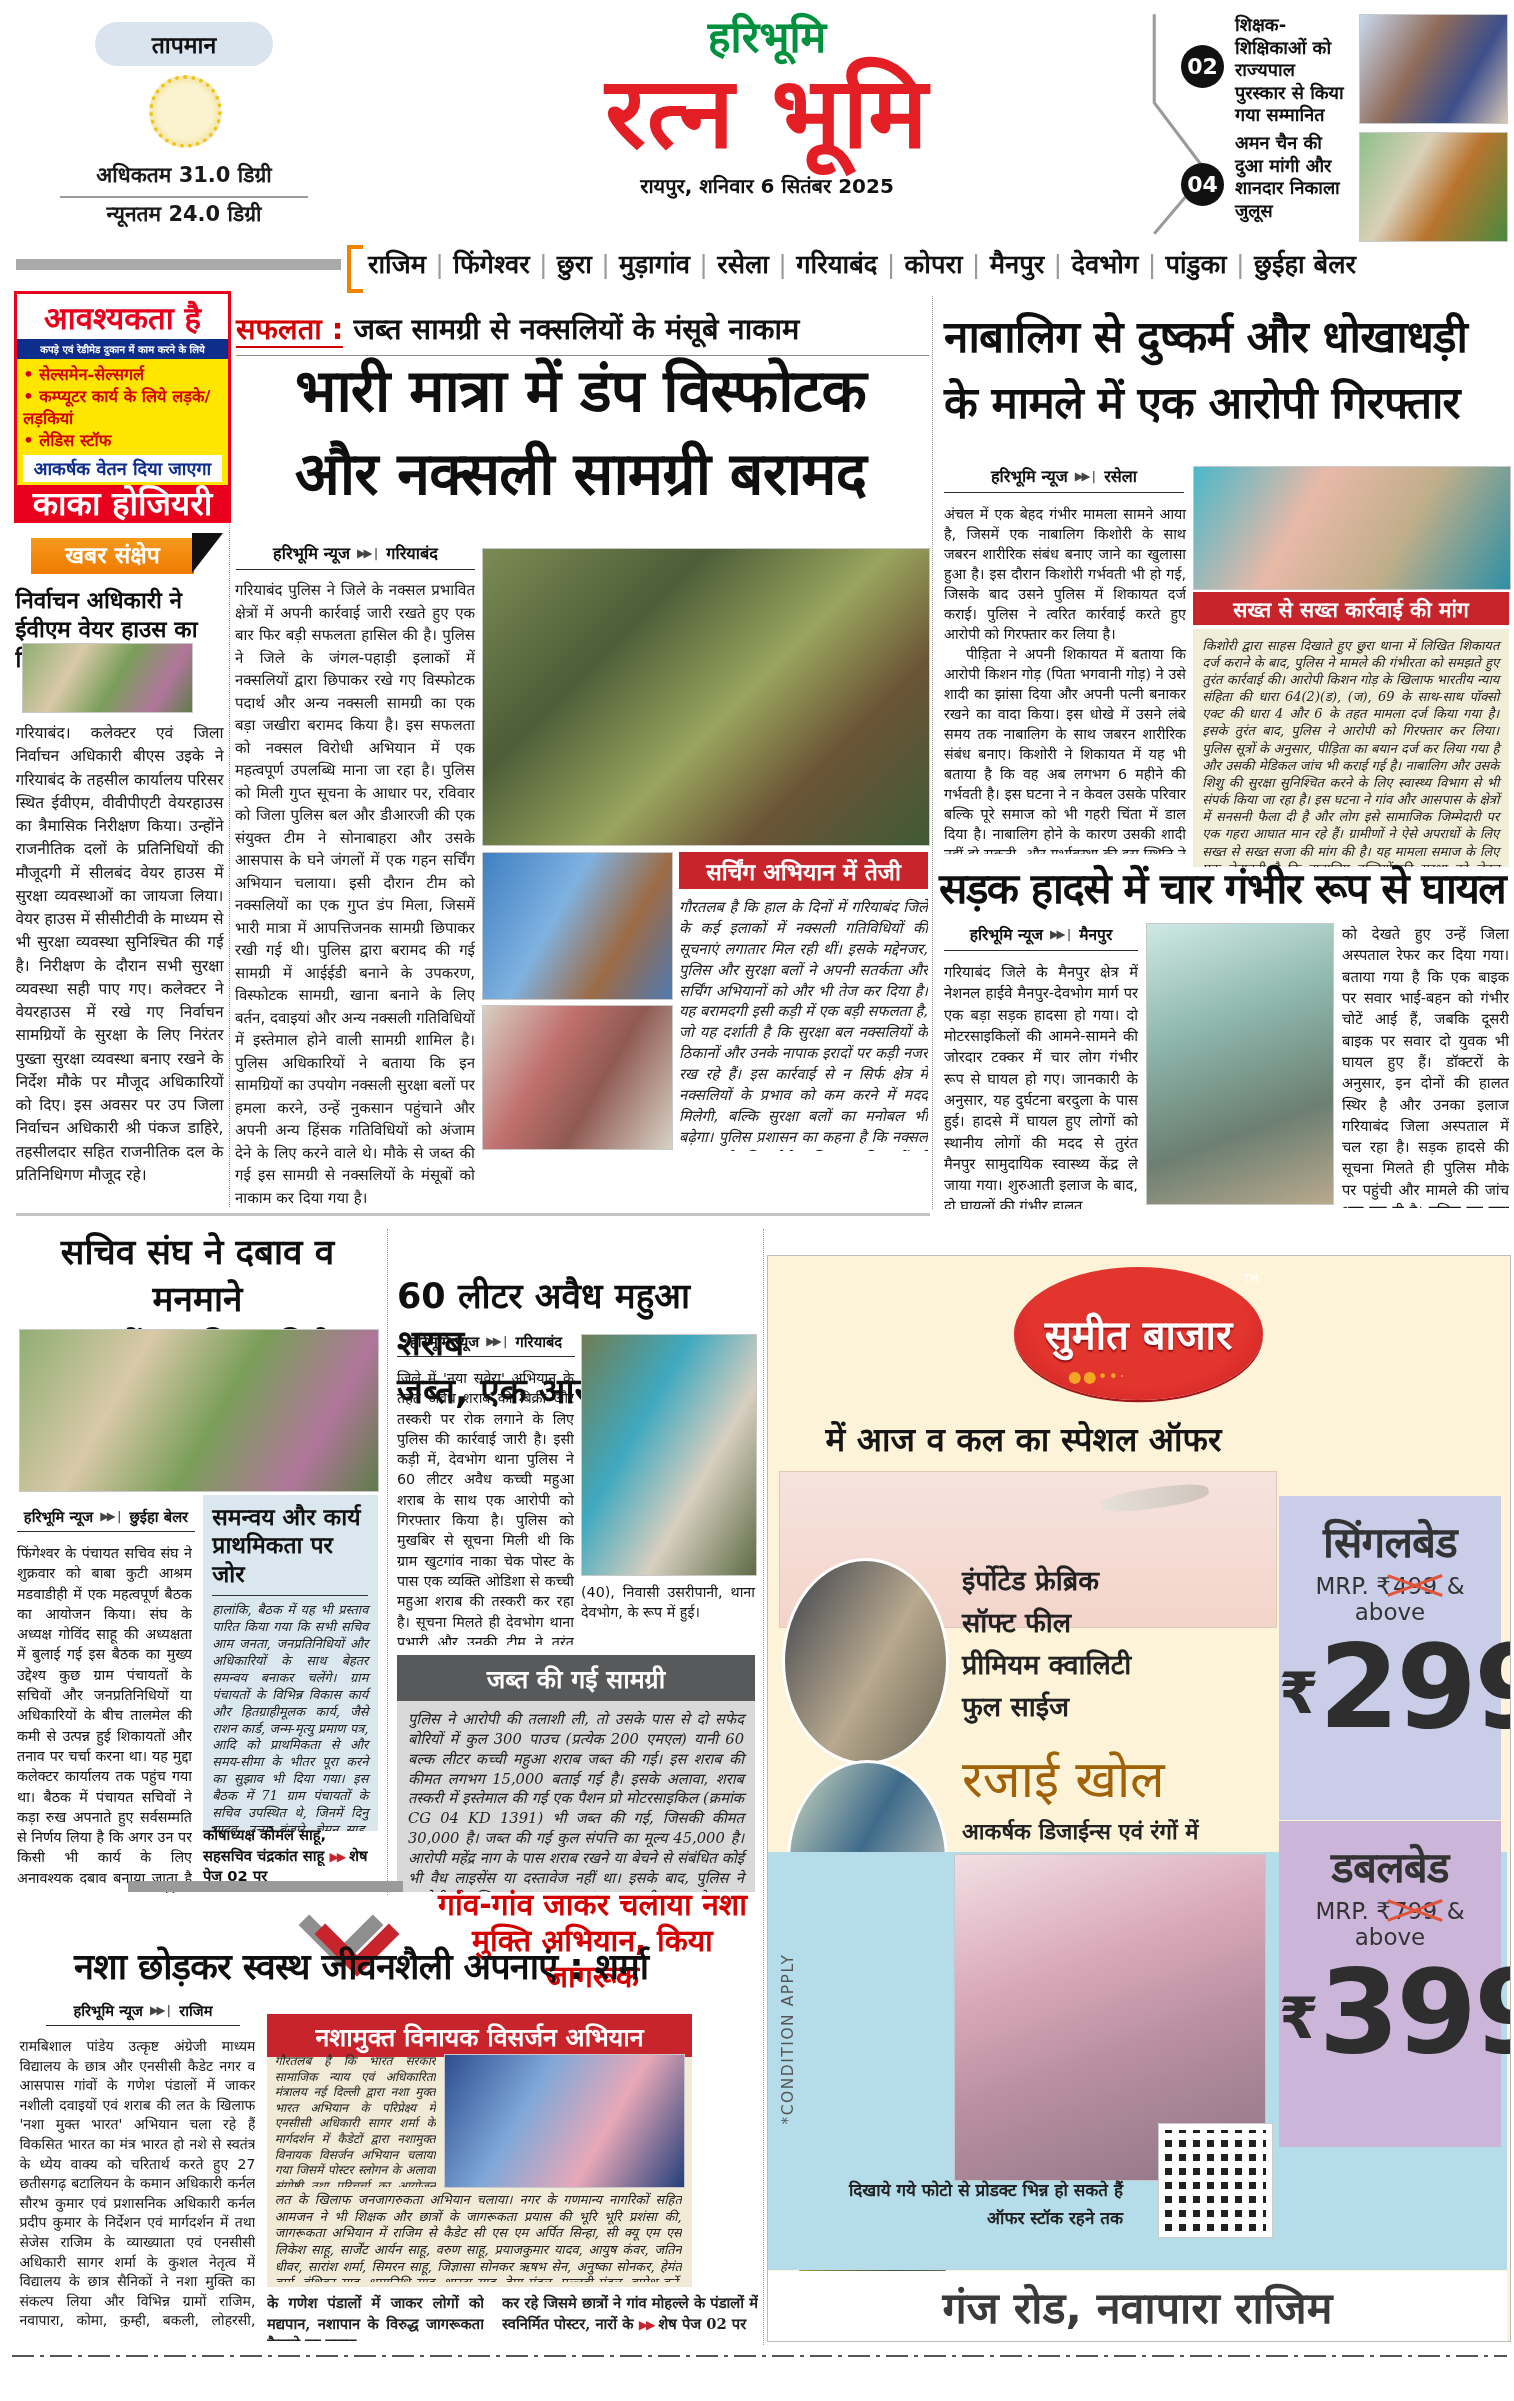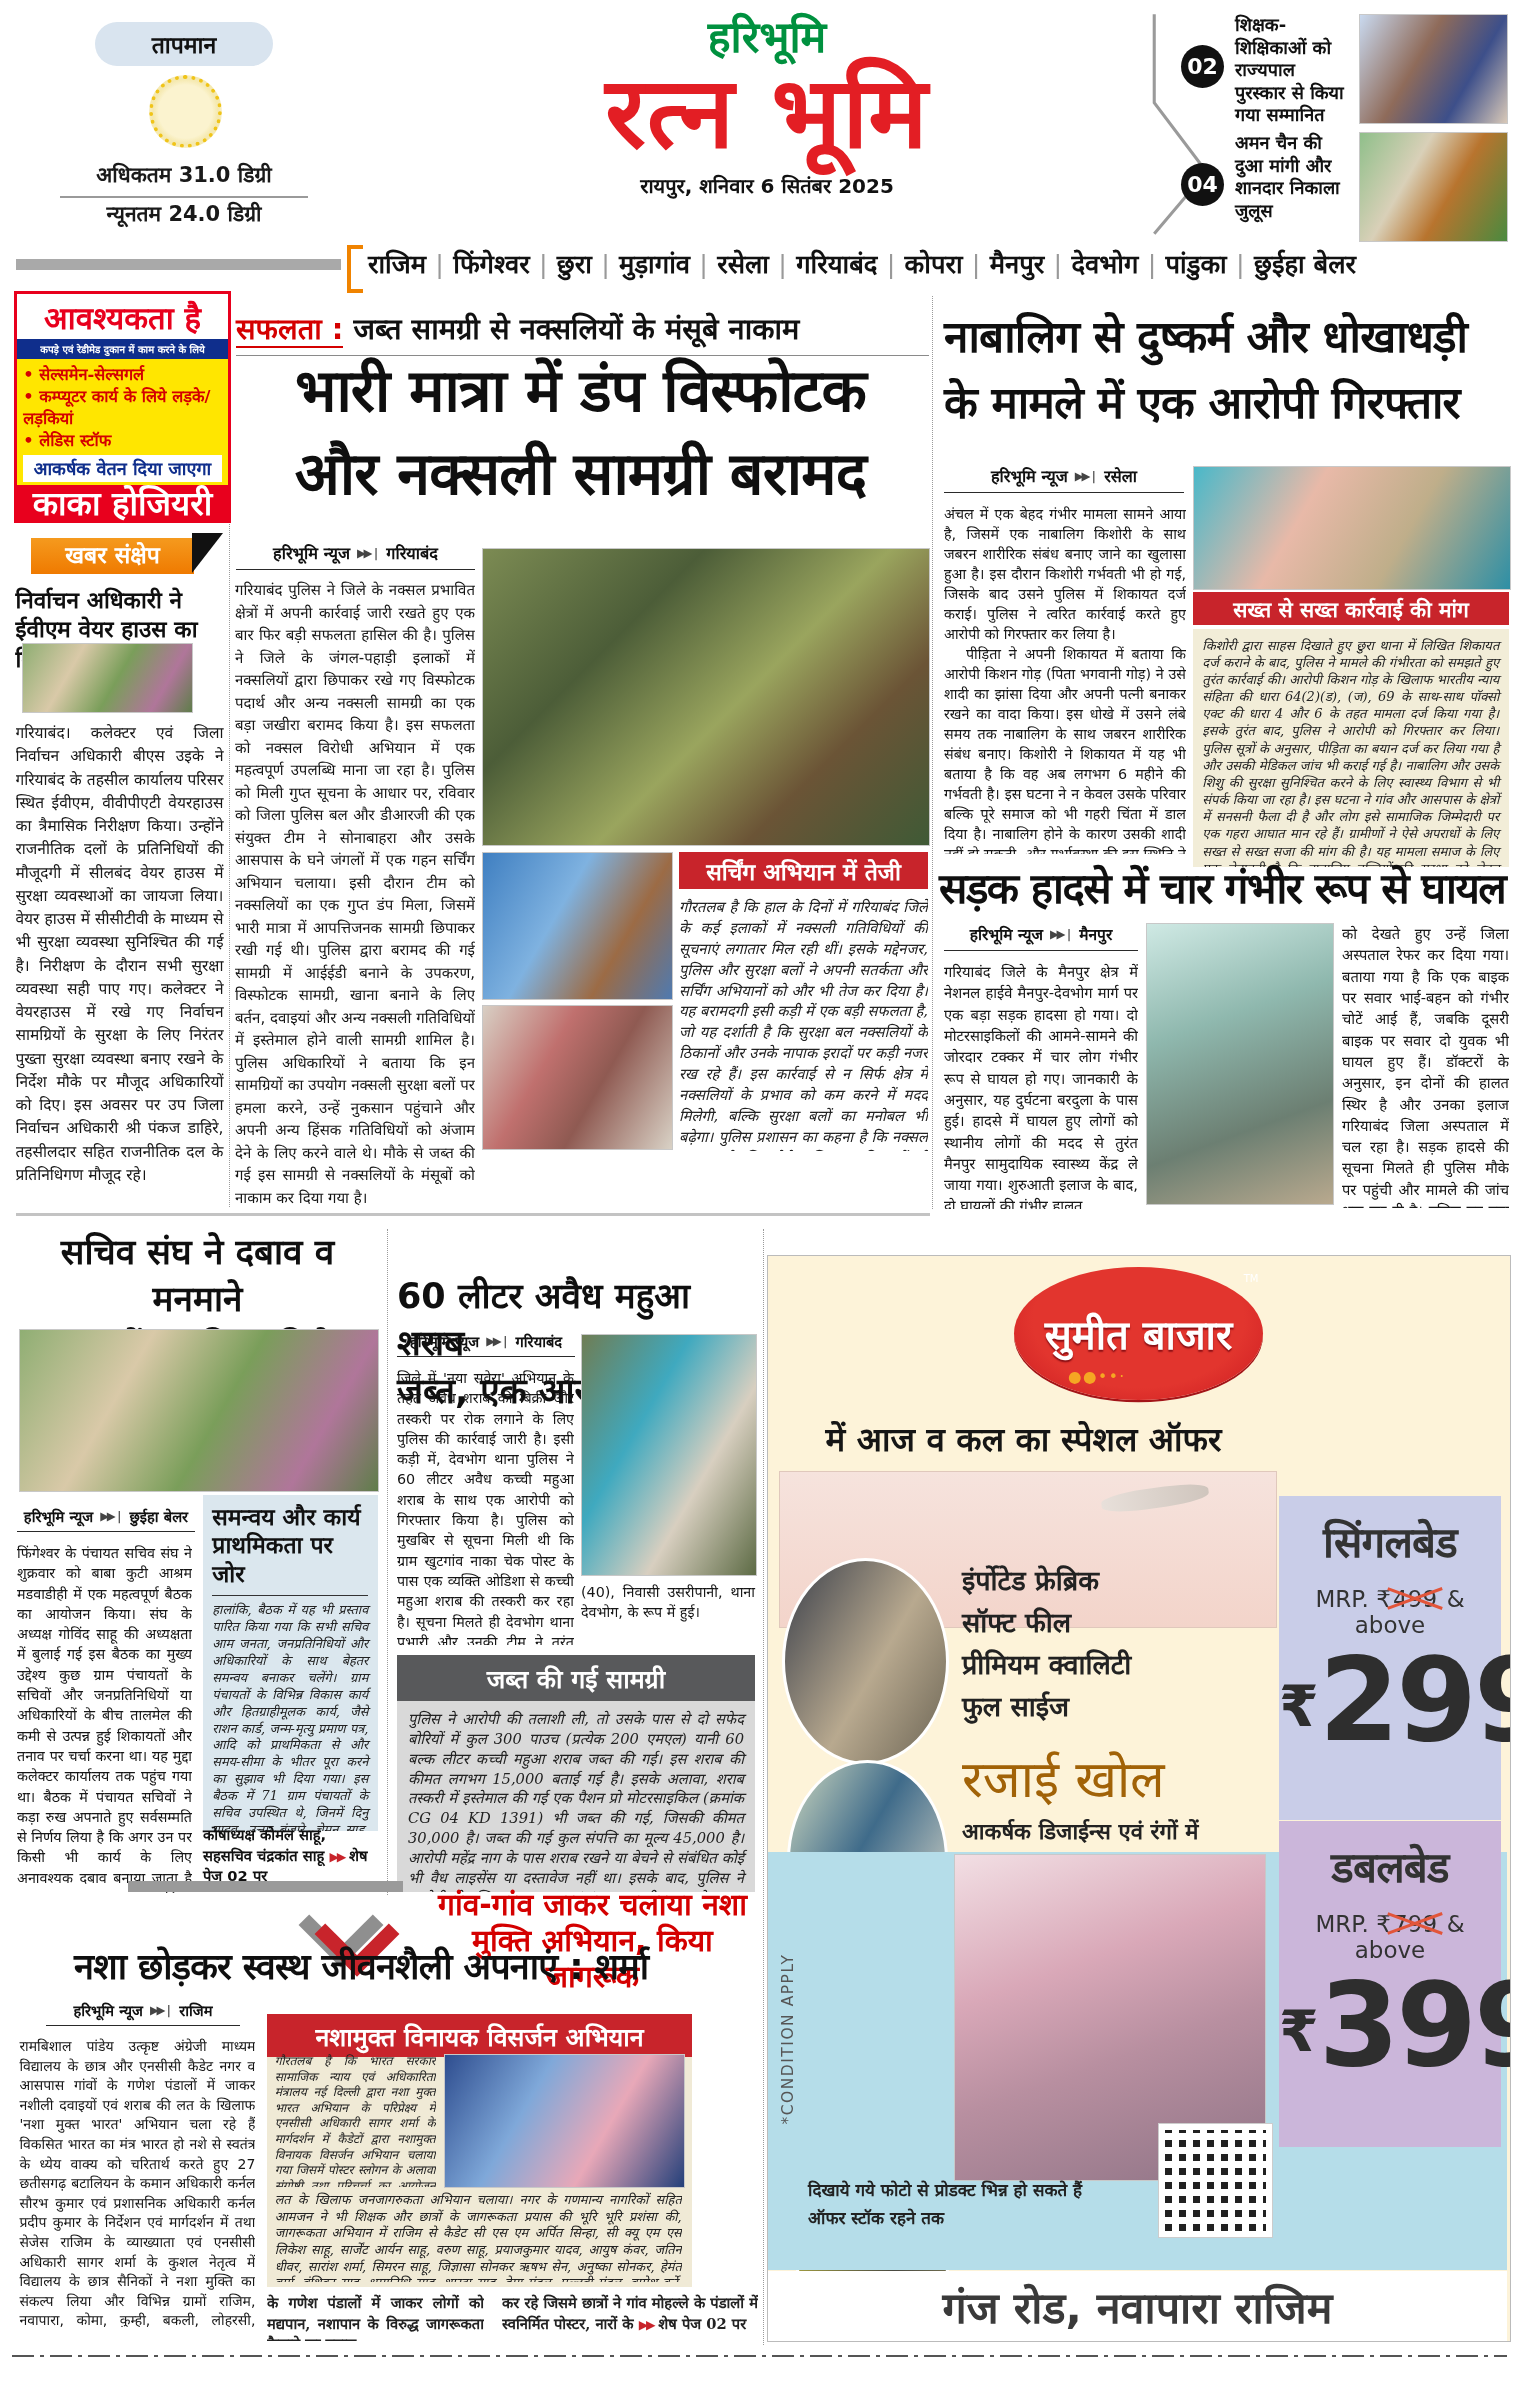--- a/index.html
+++ b/index.html
@@ -27,21 +27,21 @@
   .hl{font-weight:bold;color:#0f0f0f;}
   .vsep{border-left:1.5px dotted #9a9a9a;width:0;}
   .capbar{background:#c8242b;color:#fff;font-weight:bold;display:flex;align-items:center;justify-content:center;}
   .boxtext{font-family:"DejaVu Serif","Liberation Serif",serif;font-style:italic;text-align:justify;color:#222;}
   .navsep{color:#999;margin:0 9.3px;font-weight:normal;}
   .navitem{cursor:pointer;}
   .struck{position:relative;display:inline-block;padding:0 2.3px;}
   .struck::before,.struck::after{content:"";position:absolute;left:-4.6px;right:-4.6px;top:46%;height:3.1px;background:#e2553a;}
   .struck::before{transform:rotate(20deg);} .struck::after{transform:rotate(-20deg);}
   .offer-name{font-weight:bold;font-size:42px;color:#333;text-align:center;letter-spacing:-0.8px;}
-  .offer-mrp{font-size:23px;color:#333;text-align:center;margin-top:17px;}
+  .offer-mrp{font-size:23px;color:#333;text-align:center;margin-top:4px;}
   .offer-price{text-align:center;margin-top:4.6px;font-weight:bold;color:#2e2e2e;line-height:1;}
   .offer-price .rs{font-size:57px;vertical-align:14px;}
   .offer-price .num{font-size:116px;letter-spacing:-3.1px;}
   .chev{position:absolute;width:45px;height:45px;border-right:15.5px solid #c8242b;border-bottom:15.5px solid #c8242b;transform:rotate(45deg);}
   .chev.gray{border-color:#8f8f8f;}
   .qr{background-image:repeating-linear-gradient(0deg,#111 0 7px,#fff 7px 14px),repeating-linear-gradient(90deg,#111 0 7px,#fff 7px 14px);background-blend-mode:screen;border:6.2px solid #fff;outline:0.8px solid #ccc;}
   .sunicon{border-radius:50%;background:radial-gradient(circle,#fbf3cf 0 58%,#f5e9b0 70%);border:4.6px dotted #f0c419;}
   .flag::after{content:"";position:absolute;right:-29px;top:-4.6px;border-top:40px solid #111;border-right:31px solid transparent;}
 </style>
 </head>
@@ -250,21 +250,21 @@
       <div>इंर्पोटेड फ्रेब्रिक</div>
       <div>सॉफ्ट फील</div>
       <div>प्रीमियम क्वालिटी</div>
       <div>फुल साईज</div>
     </div>
     <div style="position:absolute;left:194px;top:486px;width:302px;font-weight:normal;font-size:51px;color:#a16207;">रजाई खोल</div>
     <div style="position:absolute;left:194px;top:559px;width:302px;font-weight:bold;font-size:22px;color:#222;">आकर्षक डिजाईन्स एवं रंगों में</div>
 
     <div class="abs" style="left:0;top:596px;width:739px;height:418px;background:#b5dde9;"></div>
     <div class="photo ph-bed abs" style="left:186px;top:598px;width:310px;height:325px;"></div>
-    <div class="abs" style="left:40px;top:922px;width:325px;text-align:left;font-weight:bold;font-size:17px;color:#222;">
+    <div class="abs" style="left:30px;top:922px;width:325px;text-align:right;font-weight:bold;font-size:17px;color:#222;">
       <div>दिखाये गये फोटो से प्रोडक्ट भिन्न हो सकते हैं</div>
       <div style="margin-top:4.6px;">ऑफर स्टॉक रहने तक</div>
     </div>
     <div class="qr abs" style="left:391px;top:868px;width:101px;height:101px;"></div>
     <div class="abs" style="left:542px;top:790px;width:186px;font-size:77px;color:#3a3a3a;opacity:.75;line-height:.9;">✿❀<span style="font-size:46px;">✿</span></div>
     <div class="abs" style="left:-81px;top:759px;width:201px;transform:rotate(-90deg);font-size:15.5px;letter-spacing:1.5px;color:#555;">*CONDITION APPLY</div>
 
     <div class="abs" style="left:511px;top:240px;width:222px;height:308px;background:#c9cde8;padding-top:15.5px;">
       <div class="offer-name">सिंगलबेड</div>
       <div class="offer-mrp"><span>MRP. ₹</span><span class="struck">499</span> <span>&amp; above</span></div>

